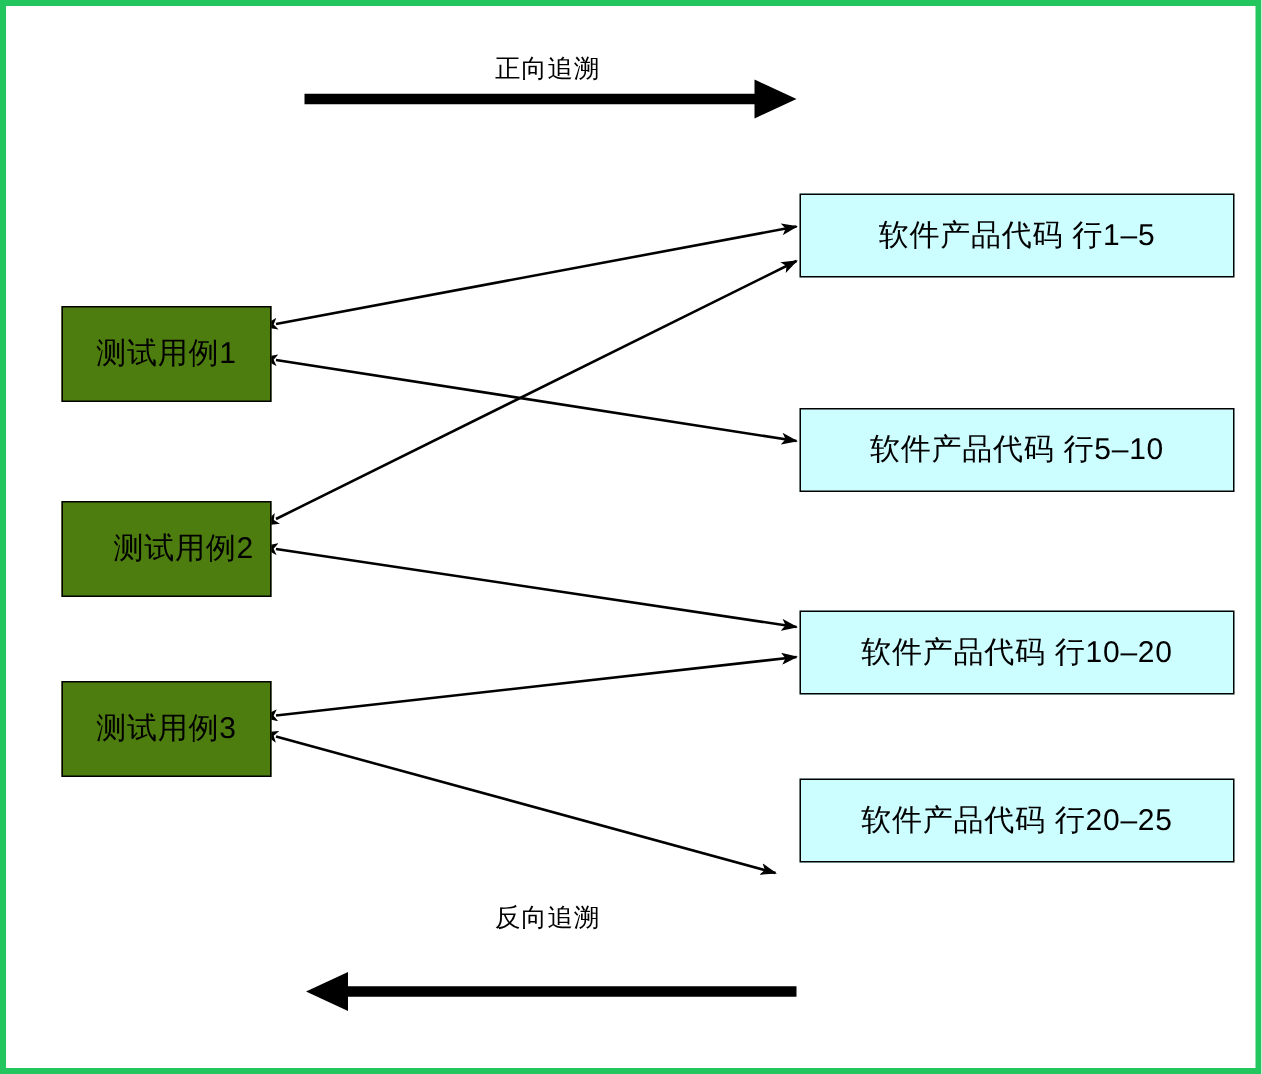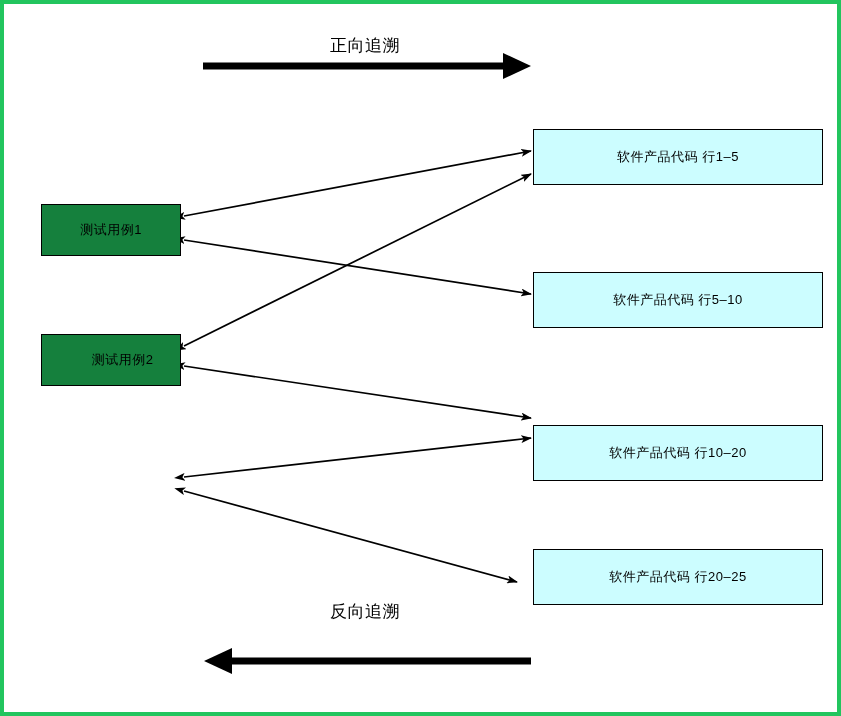--- a/index.html
+++ b/index.html
@@ -28,45 +28,45 @@
     pointer-events: none;
   }
   .node {
     position: absolute;
     box-sizing: border-box;
     border: 1.6px solid #000000;
     display: flex;
     align-items: center;
     justify-content: center;
     text-align: center;
-    font-size: 13px;
+    font-size: 20px;
     color: #000000;
     line-height: 1.2;
     letter-spacing: 0.5px;
     white-space: nowrap;
   }
   .node.test-case {
-    background: #15803d;
+    background: #4d7c0f;
     width: 140px;
-    height: 52px;
+    height: 64px;
     left: 37px;
   }
   .node.code-block {
     background: #ccfdff;
     width: 290px;
     height: 56px;
     left: 529px;
   }
   .tc1 { top: 200px; }
   .tc2 { top: 330px; padding-left: 23px; }
   .tc3 { top: 450px; }
   .cb1 { top: 125px; }
   .cb2 { top: 268px; text-align: right; }
-  .cb3 { top: 421px; }
-  .cb4 { top: 545px; text-align: center; }
+  .cb3 { top: 403px; }
+  .cb4 { top: 515px; text-align: center; }
   .band-label {
     position: absolute;
     font-size: 17px;
     color: #000000;
     letter-spacing: 0.5px;
     white-space: nowrap;
     text-align: center;
     width: 340px;
     left: 191px;
   }
@@ -114,20 +114,21 @@
   </svg>
 
   <div class="band-label label-forward">正向追溯</div>
 
   <div class="band-label label-backward">反向追溯</div>
 
   <div class="node test-case tc1">测试用例1</div>
 
   <div class="node test-case tc2">测试用例2</div>
 
+  <div class="node test-case tc3">测试用例3</div>
 
   <div class="node code-block cb1">软件产品代码 行1–5</div>
 
   <div class="node code-block cb2">软件产品代码 行5–10</div>
 
   <div class="node code-block cb3">软件产品代码 行10–20</div>
 
   <div class="node code-block cb4">软件产品代码 行20–25</div>
 
 </div>

